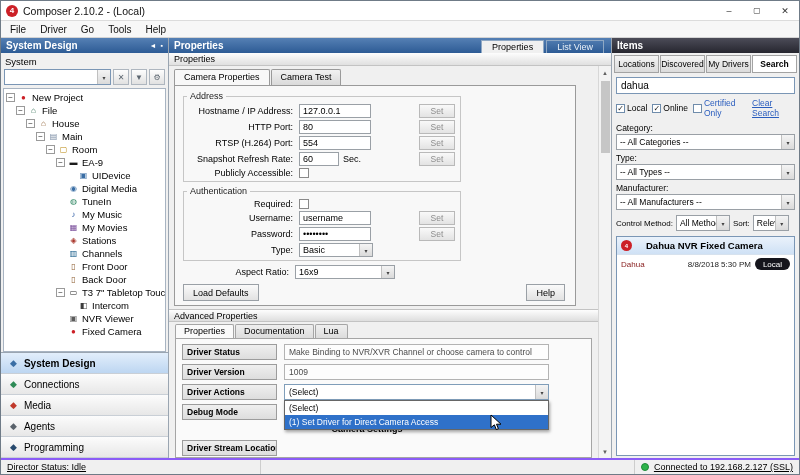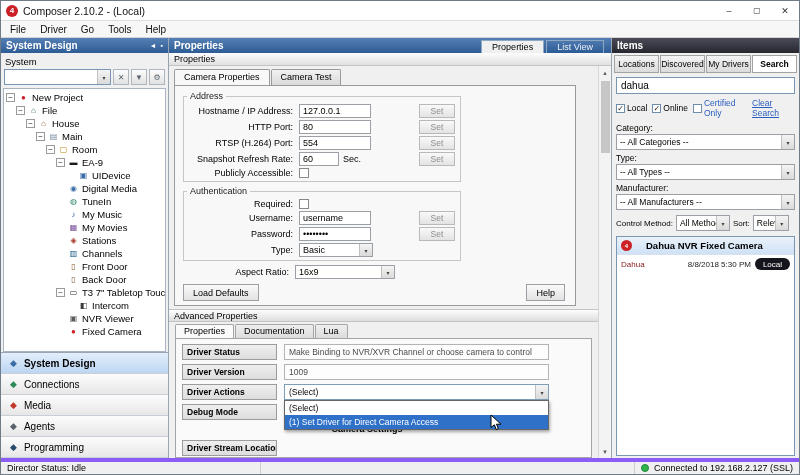--- a/index.html
+++ b/index.html
@@ -123,21 +123,21 @@
   .r-mfr { color:#8a2121; }
   .r-date { margin-left:auto; color:#222; }
   .r-badge { background:#15151c; color:#fff; border-radius:8px; padding:1.5px 8px; font-size:8px; flex-shrink:0; }
   .pagination { display:flex; align-items:center; padding:6px 2px 4px; font-size:9px; gap:4px; flex-shrink:0; }
   .pg-label { margin-right:auto; }
   .pg-btn { border:1px solid #b5b5b5; background:linear-gradient(#f7f7f7,#e1e1e1); color:#8b8b8b; font-size:8.5px; padding:2px 7px; font-family:inherit; }
   .pg-btn.prev::before { content:"‹ "; }
   .pg-btn.next::after { content:" ›"; }
 
   
-  .statusbar { height:16px; display:flex; border-top:4px solid #8b5cf6; background:#f0f0f0; font-size:9px; align-items:stretch; flex-shrink:0; }
+  .statusbar { height:16px; display:flex; border-top:2px solid #8b5cf6; background:#f0f0f0; font-size:9px; align-items:stretch; flex-shrink:0;text-decoration:underline; }
   .sb-cell { display:flex; align-items:center; padding:0 6px; border-right:1px solid #cdcdcd; }
   .sb-left { width:260px; }
   .sb-fill { flex:1; border-right:1px solid #cdcdcd; }
   .sb-right { gap:5px; border-right:none; }
   .green-dot { width:8px; height:8px; border-radius:50%; background:#2db34a; border:1px solid #1f8a37; flex-shrink:0; }
 </style>
 </head>
 <body>
 
 <div class="window">

